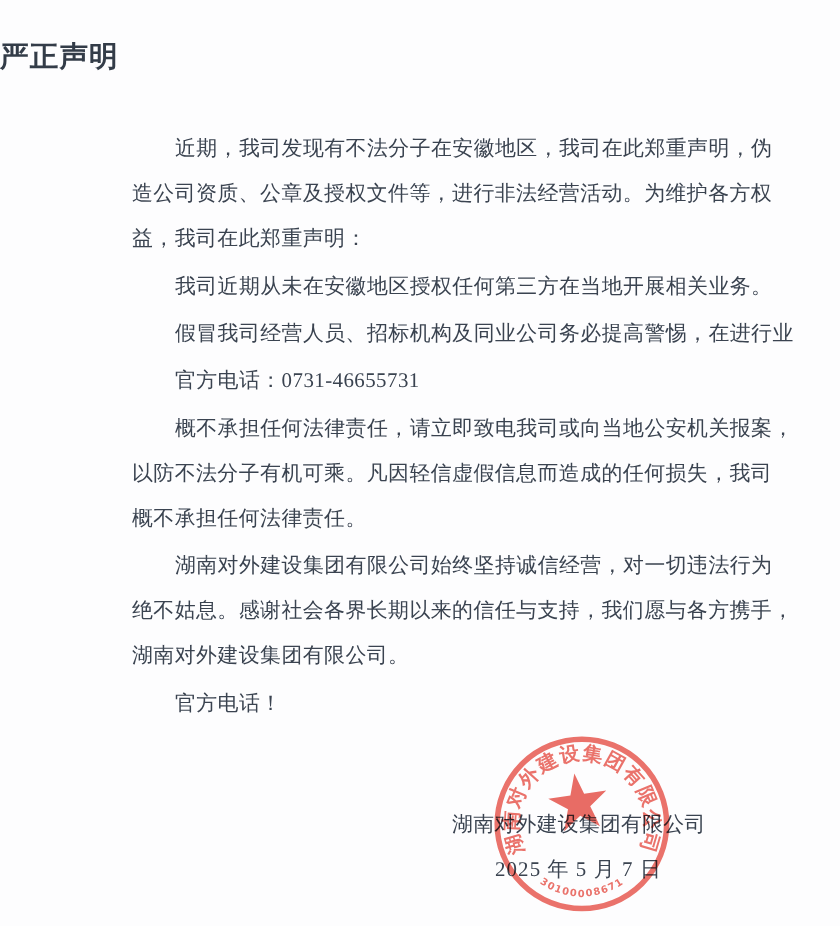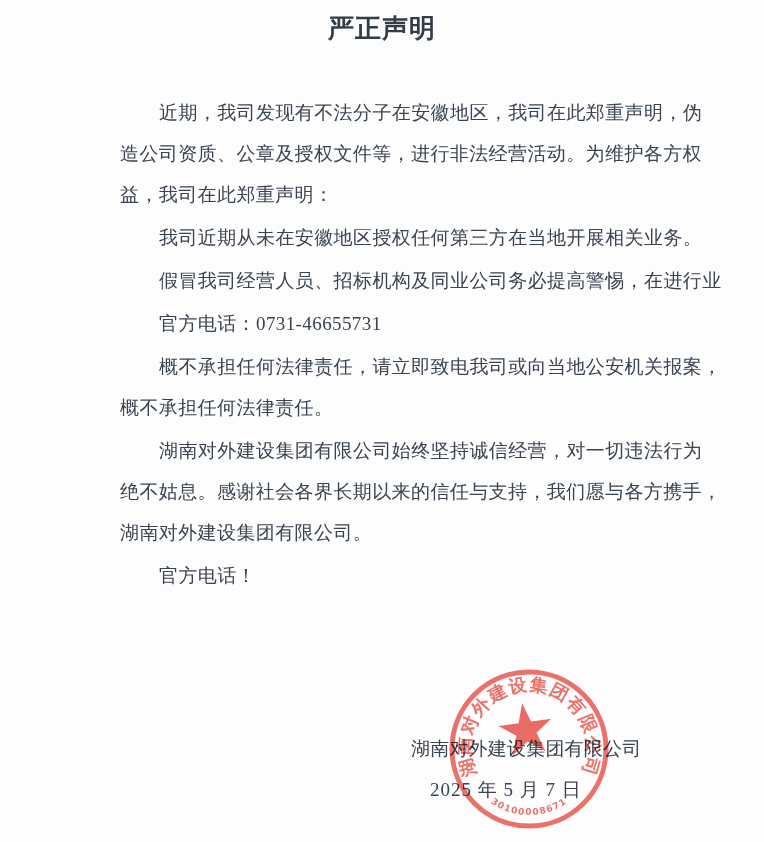--- a/index.html
+++ b/index.html
@@ -8,22 +8,21 @@
     width: 764px;
     height: 842px;
     margin: 0 auto;
     background: #fdfdfe;
     overflow: hidden;
     font-family: "Liberation Serif", "DejaVu Serif", serif;
     color: #3a4350;
   }
   .title {
     margin: 0;
-    padding-top: 14px;
-    text-align: center;
+    padding-top: 37px;
     font-size: 26px;
     line-height: 28px;
     font-weight: 700;
     letter-spacing: 1px;
     color: #333c48;
     font-family: "Liberation Sans", "DejaVu Sans", sans-serif;
   }
   .body-text {
     margin: 50px 0 0 120px;
     font-size: 19px;
@@ -36,21 +35,21 @@
   .signature {
     position: absolute;
     left: 411px;
     top: 736px;
     font-size: 19px;
     letter-spacing: 0.2px;
     white-space: pre;
   }
   .sign-date {
     position: absolute;
-    left: 430px;
+    left: 450px;
     top: 777px;
     font-size: 19px;
     letter-spacing: 1px;
     white-space: pre;
   }
   .seal {
     position: absolute;
     left: 444px;
     top: 664px;
     width: 170px;
@@ -93,20 +92,21 @@
       <div class="line">我司近期从未在安徽地区授权任何第三方在当地开展相关业务。</div>
     </div>
     <div class="para">
       <div class="line">假冒我司经营人员、招标机构及同业公司务必提高警惕，在进行业</div>
     </div>
     <div class="para">
       <div class="line">官方电话：0731-46655731</div>
     </div>
     <div class="para">
       <div class="line">概不承担任何法律责任，请立即致电我司或向当地公安机关报案，</div>
+      <div class="line">以防不法分子有机可乘。凡因轻信虚假信息而造成的任何损失，我司</div>
       <div class="line">概不承担任何法律责任。</div>
     </div>
     <div class="para">
       <div class="line">湖南对外建设集团有限公司始终坚持诚信经营，对一切违法行为</div>
       <div class="line">绝不姑息。感谢社会各界长期以来的信任与支持，我们愿与各方携手，</div>
       <div class="line">湖南对外建设集团有限公司。</div>
     </div>
     <div class="para">
       <div class="line">官方电话！</div>
     </div>

